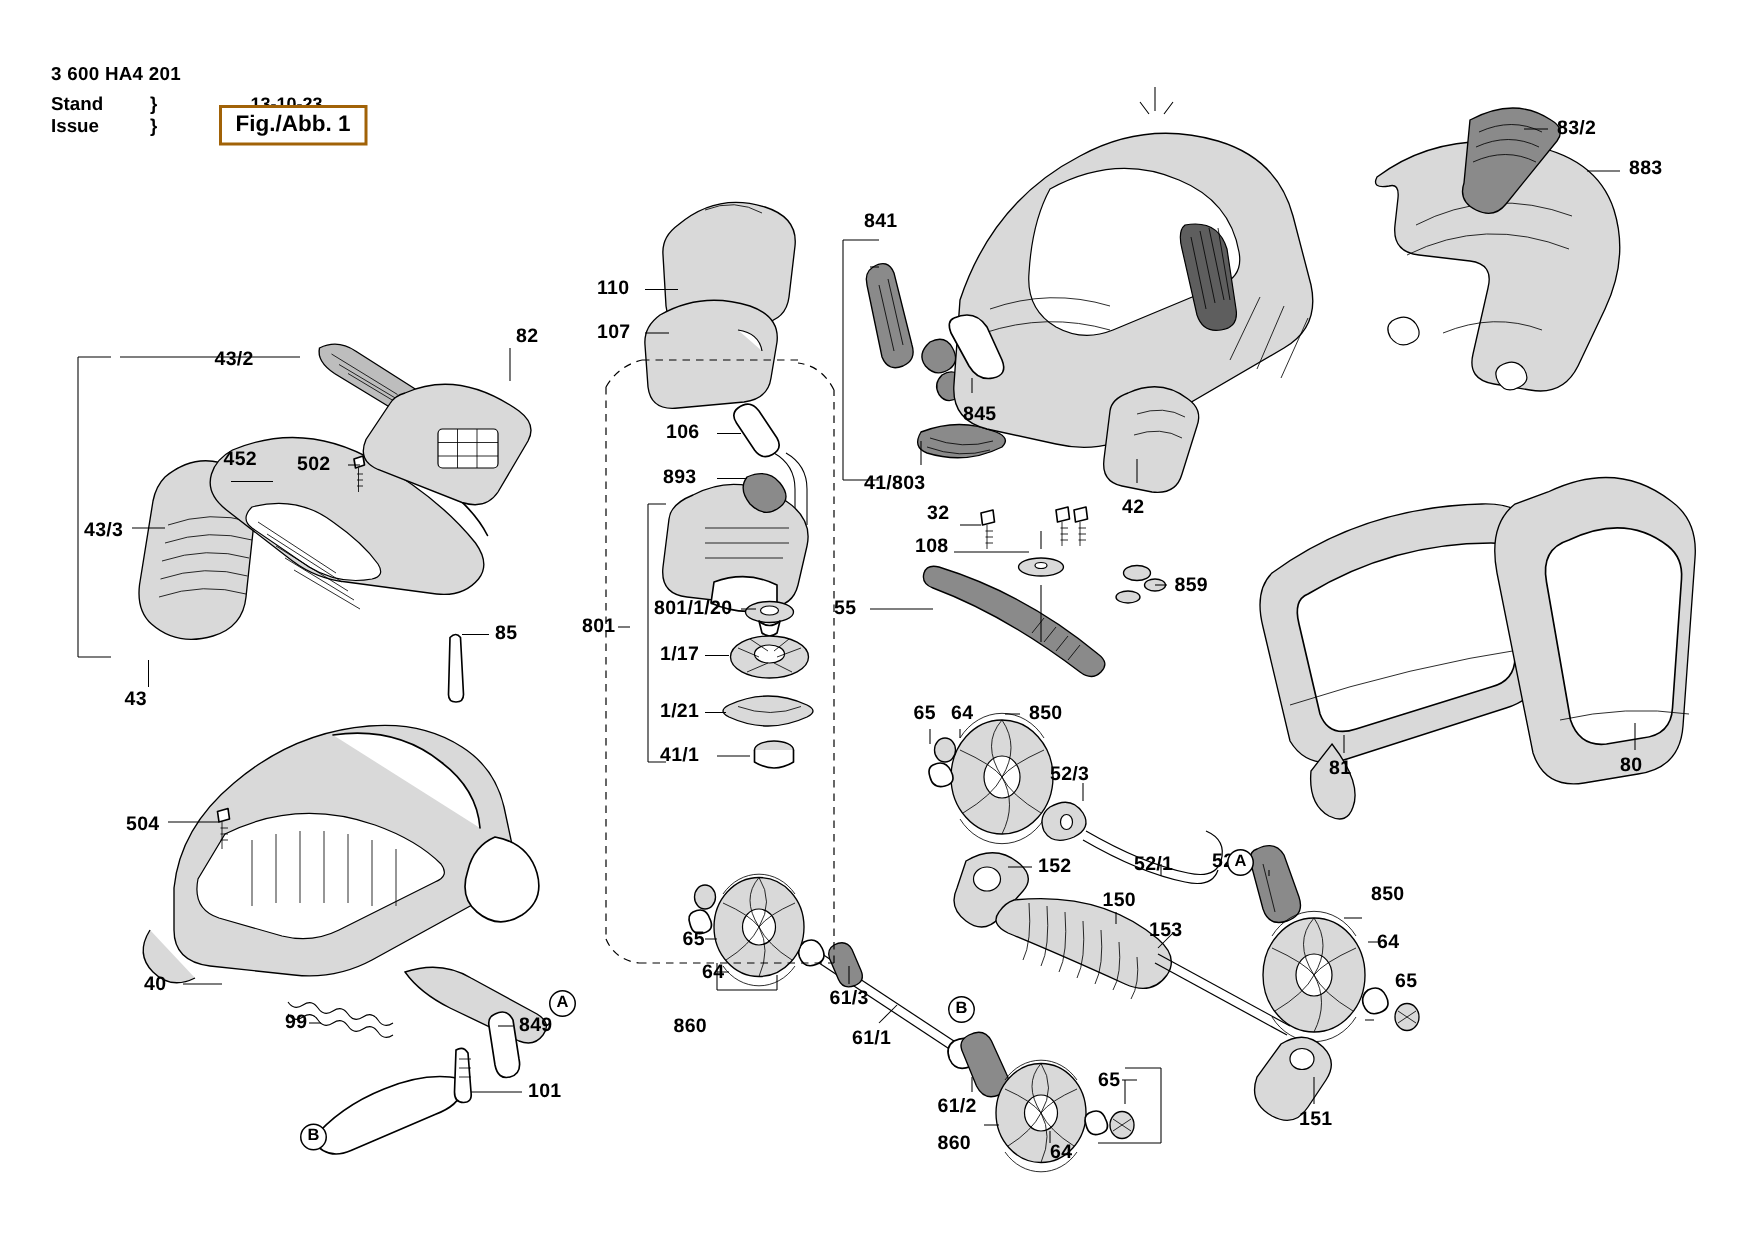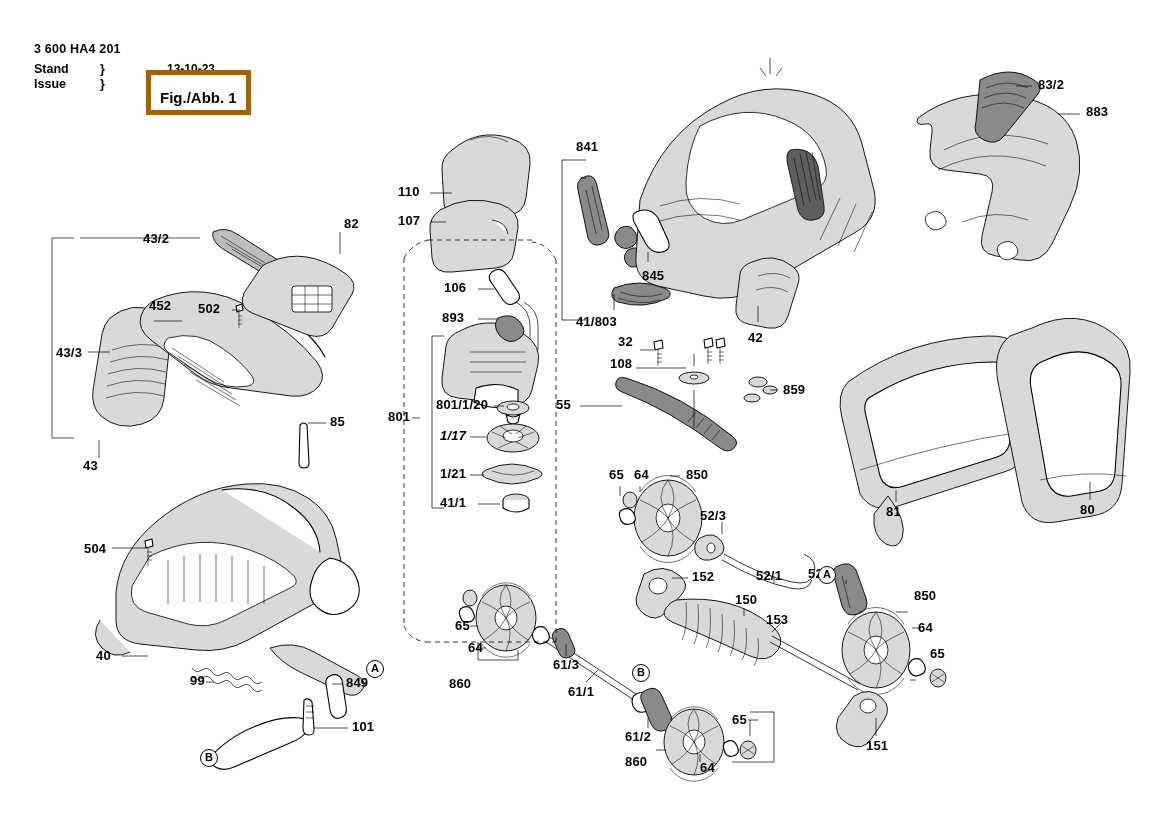--- a/index.html
+++ b/index.html
@@ -19,21 +19,21 @@
   .hdr .rows{position:relative;}
   .hdr .row{display:flex;align-items:center;height:15px;gap:24px;}
   .hdr .lbl{width:40px;font-size:12.5px;}
   .hdr .brace{width:9px;font-size:12.5px;text-align:center;}
   .hdr .dt{font-size:12px;padding-left:4px;position:relative;margin-left:32px;}
   .hdr .dt.struck::after{
     content:"";position:absolute;left:3px;right:0;top:50%;height:1px;background:#000;
   }
   .figbox{
     position:absolute;left:146px;top:70px;
-    border:5px solid #a16207;padding:14px 9px 4px 9px;
+    border:2px solid #a16207;padding:2px 9px 4px 9px;
     font-size:15px;font-weight:bold;
     background:#fff;
   }
 
   
   .notes{position:absolute;left:955px;top:728px;font-size:11.5px;line-height:13.6px;}
 
   
   .lab{
     position:absolute;font-size:13px;font-weight:bold;white-space:nowrap;
@@ -499,21 +499,21 @@
   <div class="lab" style="left:190px;top:673px;">99</div>
   <div class="lab" style="left:346px;top:675px;">849</div>
   <div class="lab" style="left:352px;top:719px;">101</div>
 
   <div class="lab" style="left:398px;top:184px;">110</div>
   <div class="lab" style="left:398px;top:213px;">107</div>
   <div class="lab" style="left:444px;top:280px;">106</div>
   <div class="lab" style="left:442px;top:310px;">893</div>
   <div class="lab" style="left:388px;top:409px;">801</div>
   <div class="lab" style="left:436px;top:397px;">801/1/20</div>
-  <div class="lab" style="left:440px;top:428px;font-style:italic;">1/17</div>
+  <div class="lab" style="left:440px;top:428px;">1/17</div>
   <div class="lab" style="left:440px;top:466px;">1/21</div>
   <div class="lab" style="left:440px;top:495px;">41/1</div>
 
   <div class="lab" style="left:576px;top:139px;">841</div>
   <div class="lab" style="left:642px;top:268px;">845</div>
   <div class="lab" style="left:576px;top:314px;">41/803</div>
   <div class="lab" style="left:748px;top:330px;">42</div>
   <div class="lab" style="left:618px;top:334px;">32</div>
   <div class="lab" style="left:610px;top:356px;">108</div>
   <div class="lab" style="left:556px;top:397px;">55</div>

